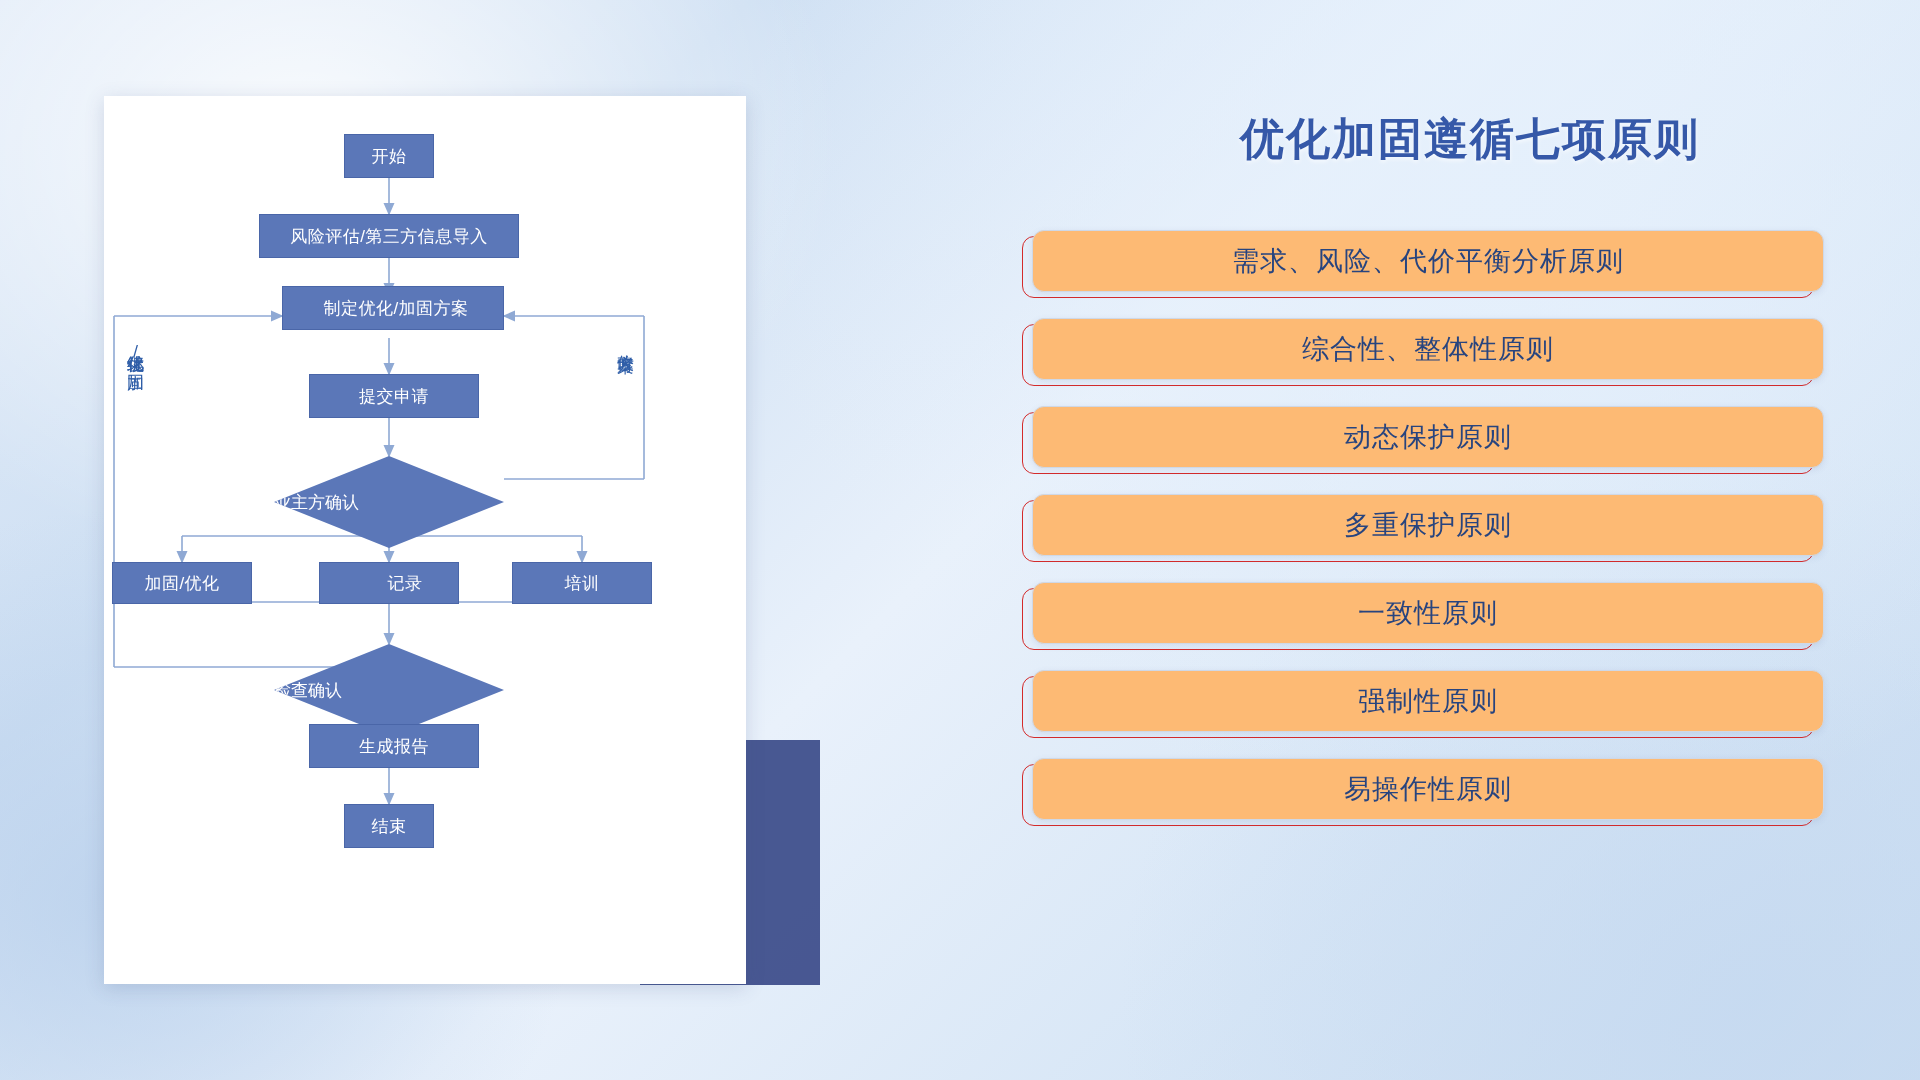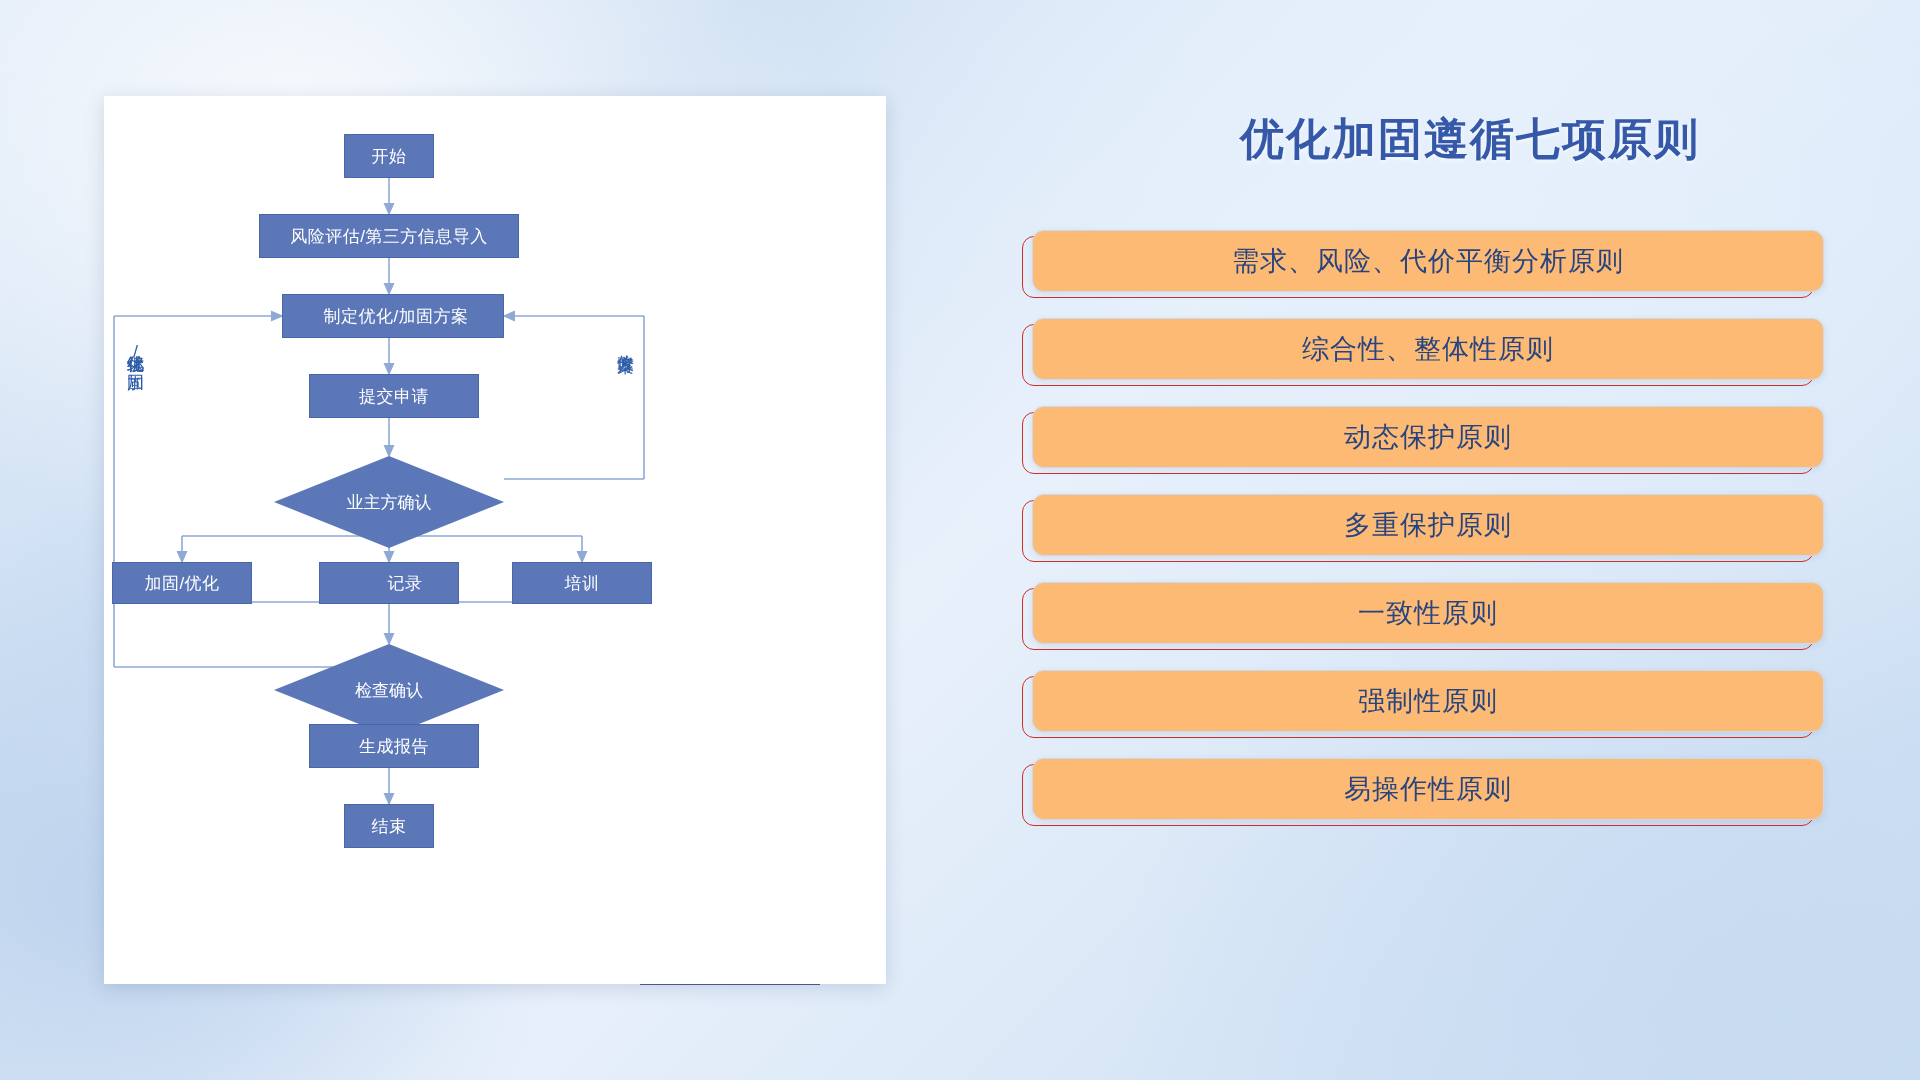--- a/index.html
+++ b/index.html
@@ -14,35 +14,35 @@
       linear-gradient(135deg,#dfeaf8 0%,#cfe0f3 25%,#e9f1fb 50%,#d7e6f6 75%,#c9dcf1 100%);
   }
   .stage{position:relative;width:1920px;height:1080px;}
 
   
   .card-shadow{
     position:absolute;left:640px;top:740px;width:180px;height:245px;
     background:#3f4f8c;opacity:.95;
   }
   .card{
-    position:absolute;left:104px;top:96px;width:782px;height:888px;
+    position:absolute;left:104px;top:96px;width:642px;height:888px;
     background:#ffffff;box-shadow:0 4px 18px rgba(60,80,130,.18);text-decoration:underline;
   }
 
   .fc{position:absolute;left:0;top:0;width:680px;height:888px;}
   .node{
     position:absolute;box-sizing:border-box;
     background:#5b77b8;color:#ffffff;
     display:flex;align-items:center;justify-content:center;
     font-size:17px;letter-spacing:.5px;white-space:nowrap;
     border:1px solid #4a66a8;
   }
   .diamond{
     position:absolute;background:#5b77b8;color:#fff;
-    display:flex;align-items:center;justify-content:center;
+    display:flex;align-items:center;
     font-size:17px;
     clip-path:polygon(50% 0,100% 50%,50% 100%,0 50%);
   }
   .vlabel{
     position:absolute;color:#2f5ea8;font-size:17px;line-height:19px;
     writing-mode:vertical-rl;text-orientation:upright;white-space:nowrap;
   }
   svg.lines{position:absolute;left:0;top:0;width:680px;height:888px;}
 
   
@@ -127,21 +127,21 @@
       </svg>
 
       <div class="node" style="left:240px;top:38px;width:90px;height:44px;">
         <span>开始</span>
       </div>
 
       <div class="node" style="left:155px;top:118px;width:260px;height:44px;">
         <span>风险评估/第三方信息导入</span>
       </div>
 
-      <div class="node" style="left:178px;top:198px;width:222px;height:44px;padding-left:6px;">
+      <div class="node" style="left:178px;top:190px;width:222px;height:44px;padding-left:6px;">
         <span>制定优化/加固方案</span>
       </div>
 
       <div class="node" style="left:205px;top:278px;width:170px;height:44px;">
         <span>提交申请</span>
       </div>
 
       <div class="diamond" style="left:170px;top:360px;width:230px;height:92px;">
         <span>业主方确认</span>
       </div>

